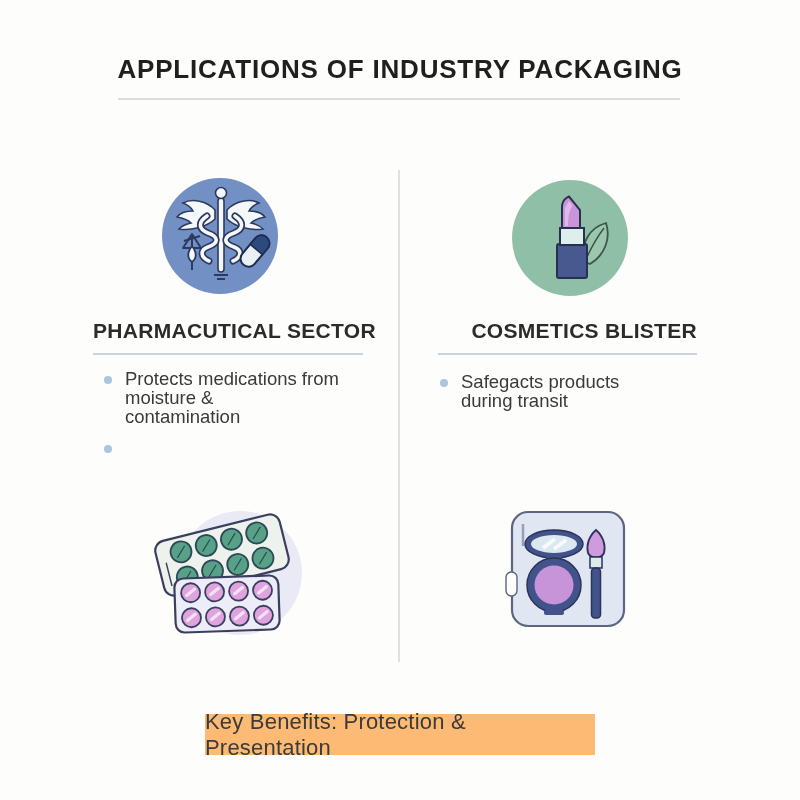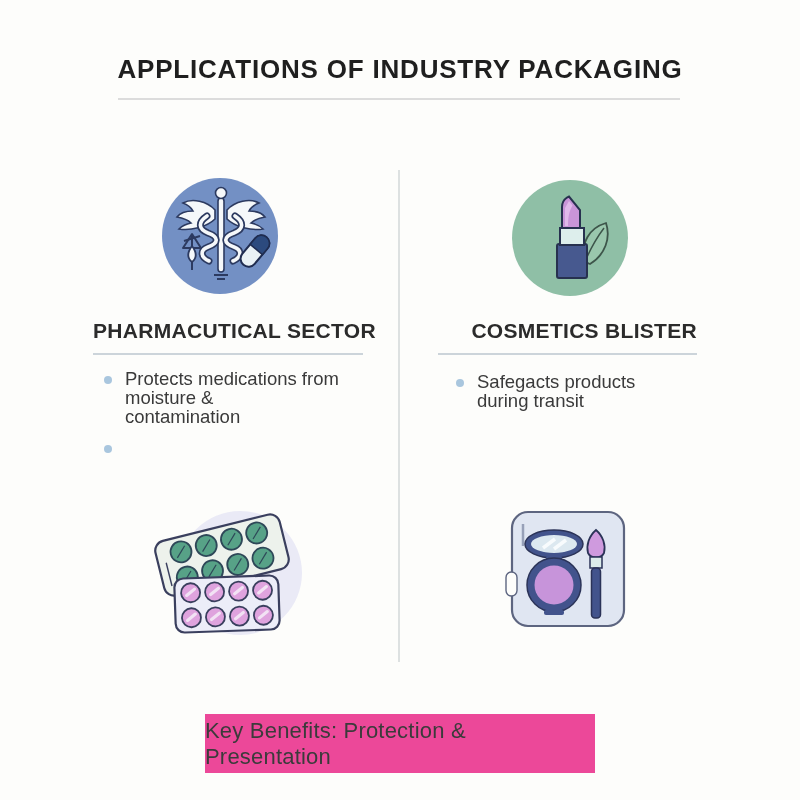--- a/index.html
+++ b/index.html
@@ -27,36 +27,36 @@
     text-align:right;white-space:nowrap;
   }
   .heading-pharma{left:93px;top:319px;width:270px;}
   .heading-cosmetics{left:438px;top:319px;width:259px;}
   .heading-rule{height:2px;background:#ccd4da;}
   .rule-pharma{left:93px;top:353px;width:270px;}
   .rule-cosmetics{left:438px;top:353px;width:259px;}
 
   .bullet-list{display:flex;flex-direction:column;gap:12px;}
   .list-pharma{left:104px;top:369px;width:252px;}
-  .list-cosmetics{left:456px;top:372px;width:252px;}
+  .list-cosmetics{left:440px;top:372px;width:252px;}
   .bullet-item{display:flex;align-items:flex-start;gap:13px;}
   .bullet-dot{
     width:8px;height:8px;border-radius:50%;background:#a9c6de;
     flex:0 0 auto;margin-top:7px;
   }
   .bullet-text{
     font-size:18.5px;line-height:19px;color:#3a3a3a;white-space:pre-line;
   }
 
   .illus{display:block;}
   .illus-pills{left:148px;top:503px;}
   .illus-compact{left:503px;top:504px;}
 
   .footer-banner{
-    left:205px;top:714px;width:390px;height:59px;background:#ec4899;
+    left:205px;top:714px;width:390px;height:41px;background:#fdba74;
     display:flex;align-items:center;justify-content:center;
   }
   .footer-text{font-size:22px;color:#3b3b3b;letter-spacing:0.2px;}
 </style>
 </head>
 <body>
 
 <div class="abs page-title">APPLICATIONS OF INDUSTRY PACKAGING</div>
 <div class="abs title-rule"></div>
 <div class="abs v-divider"></div>

